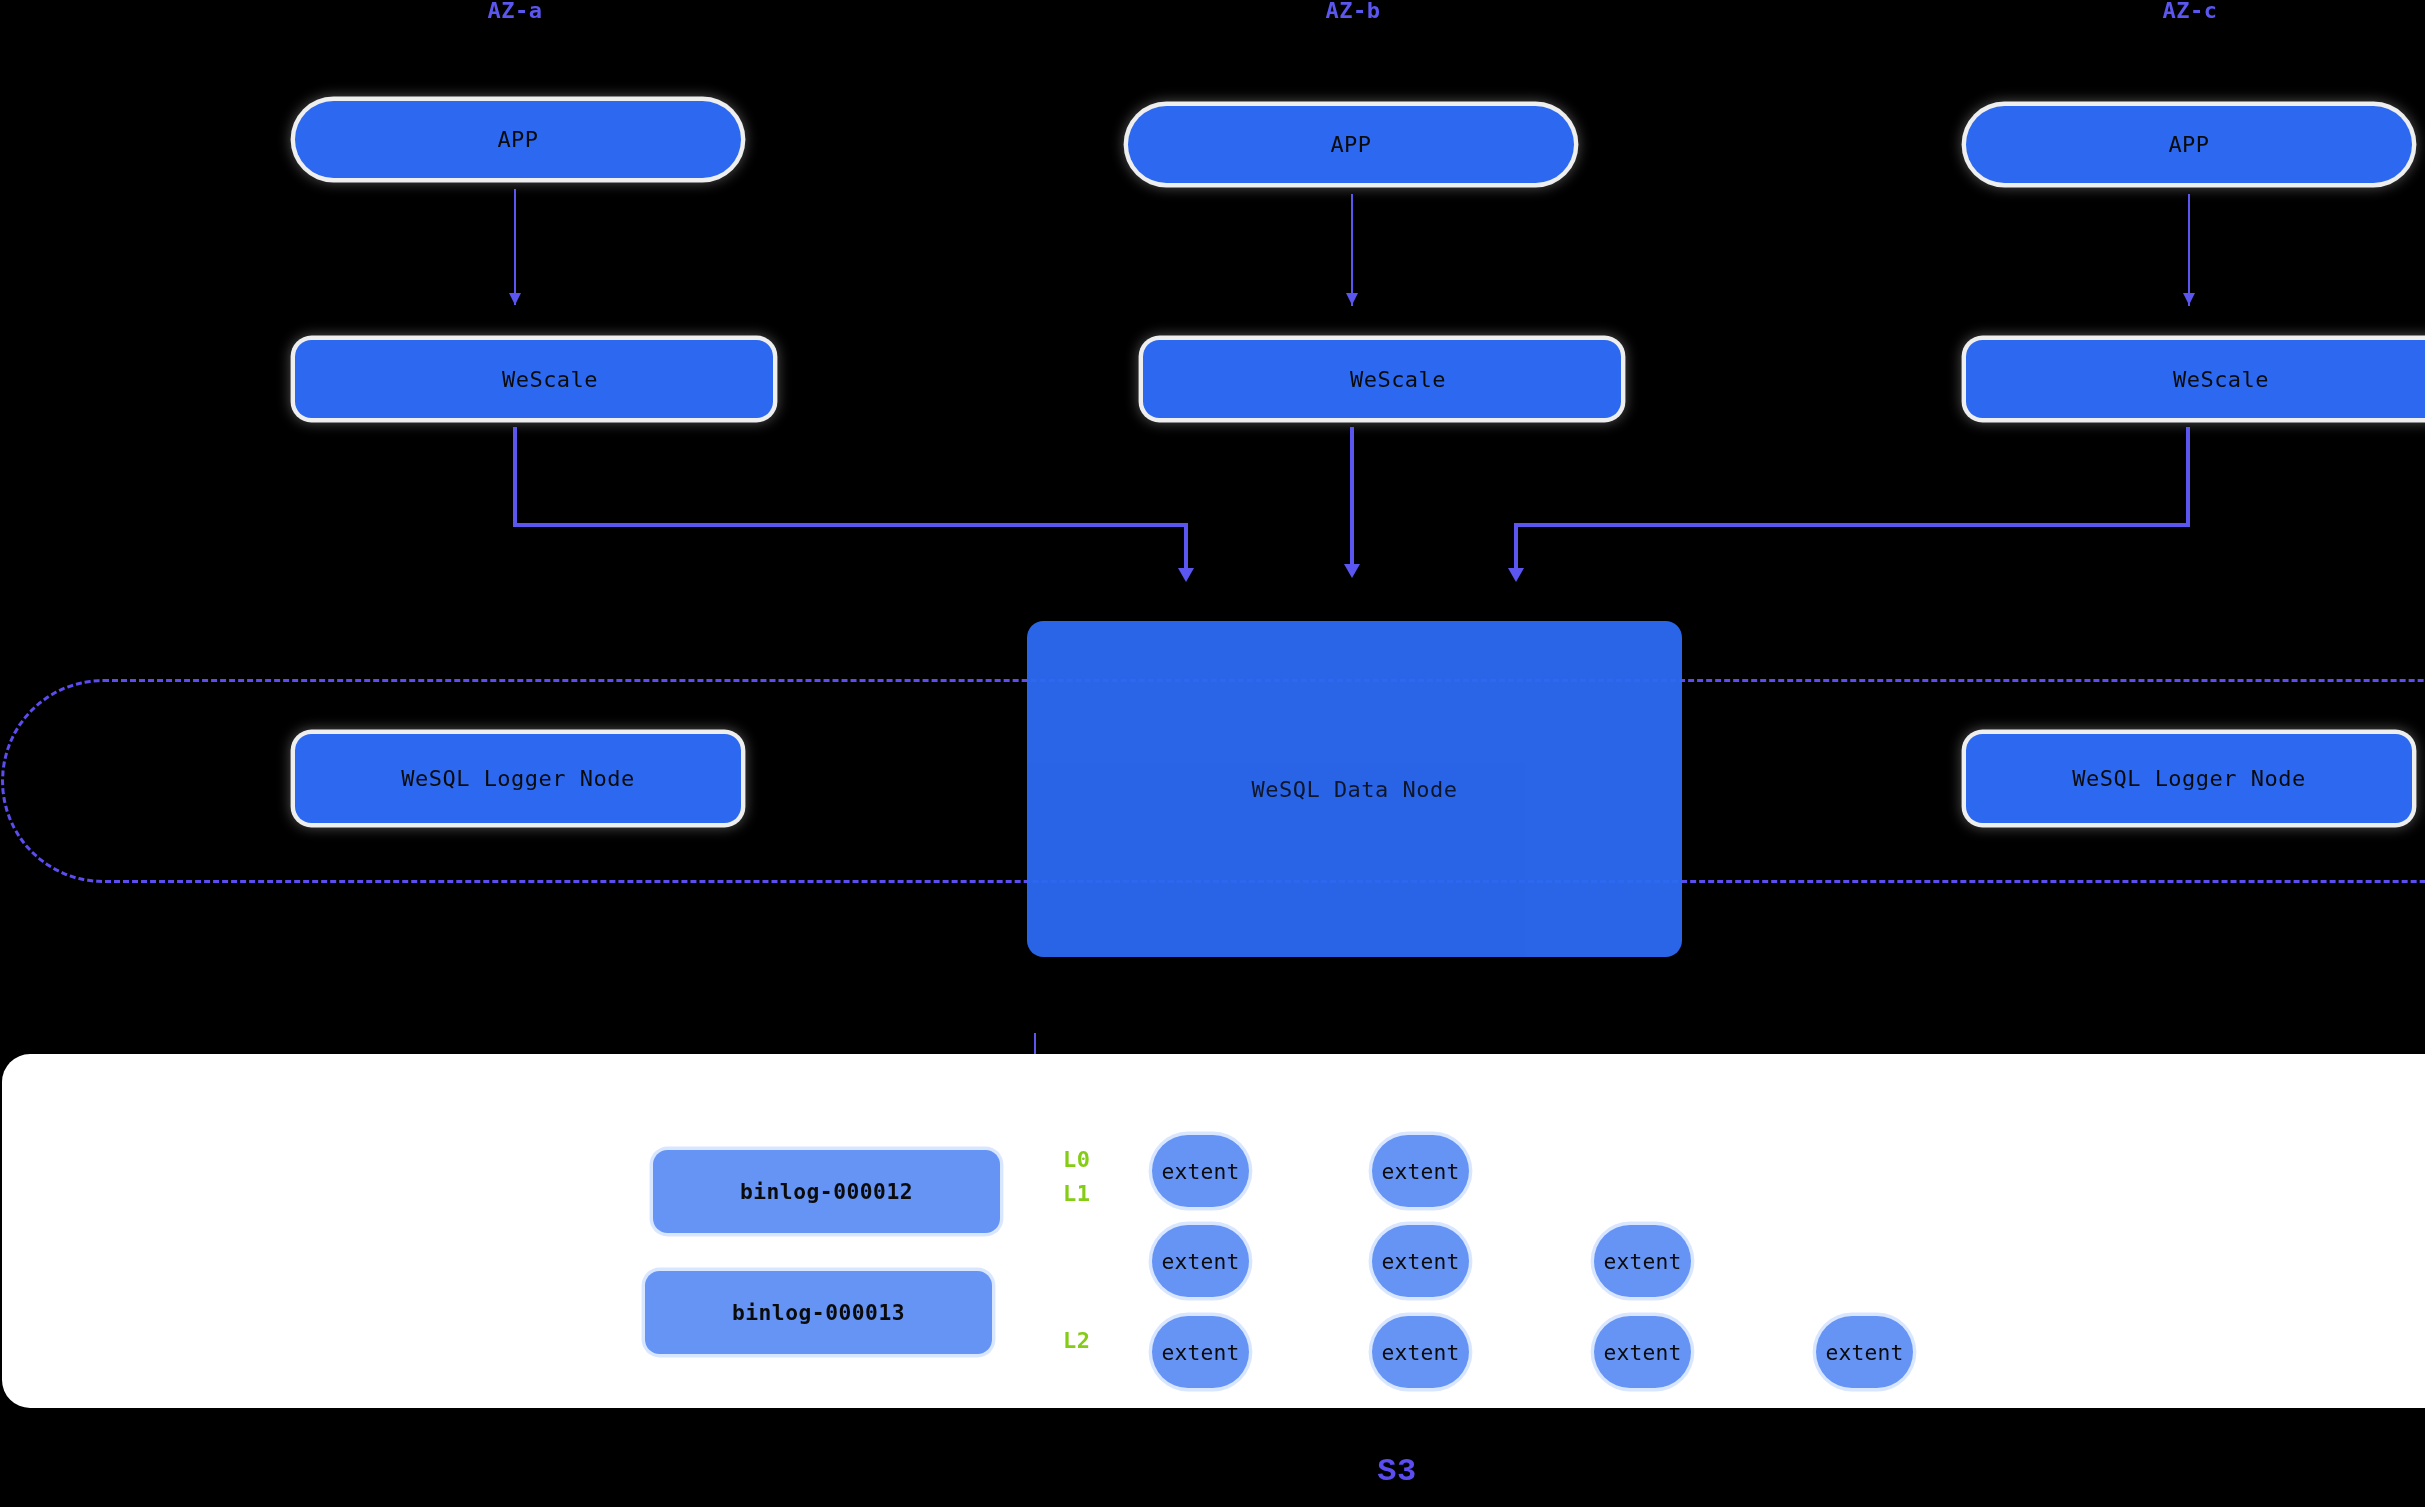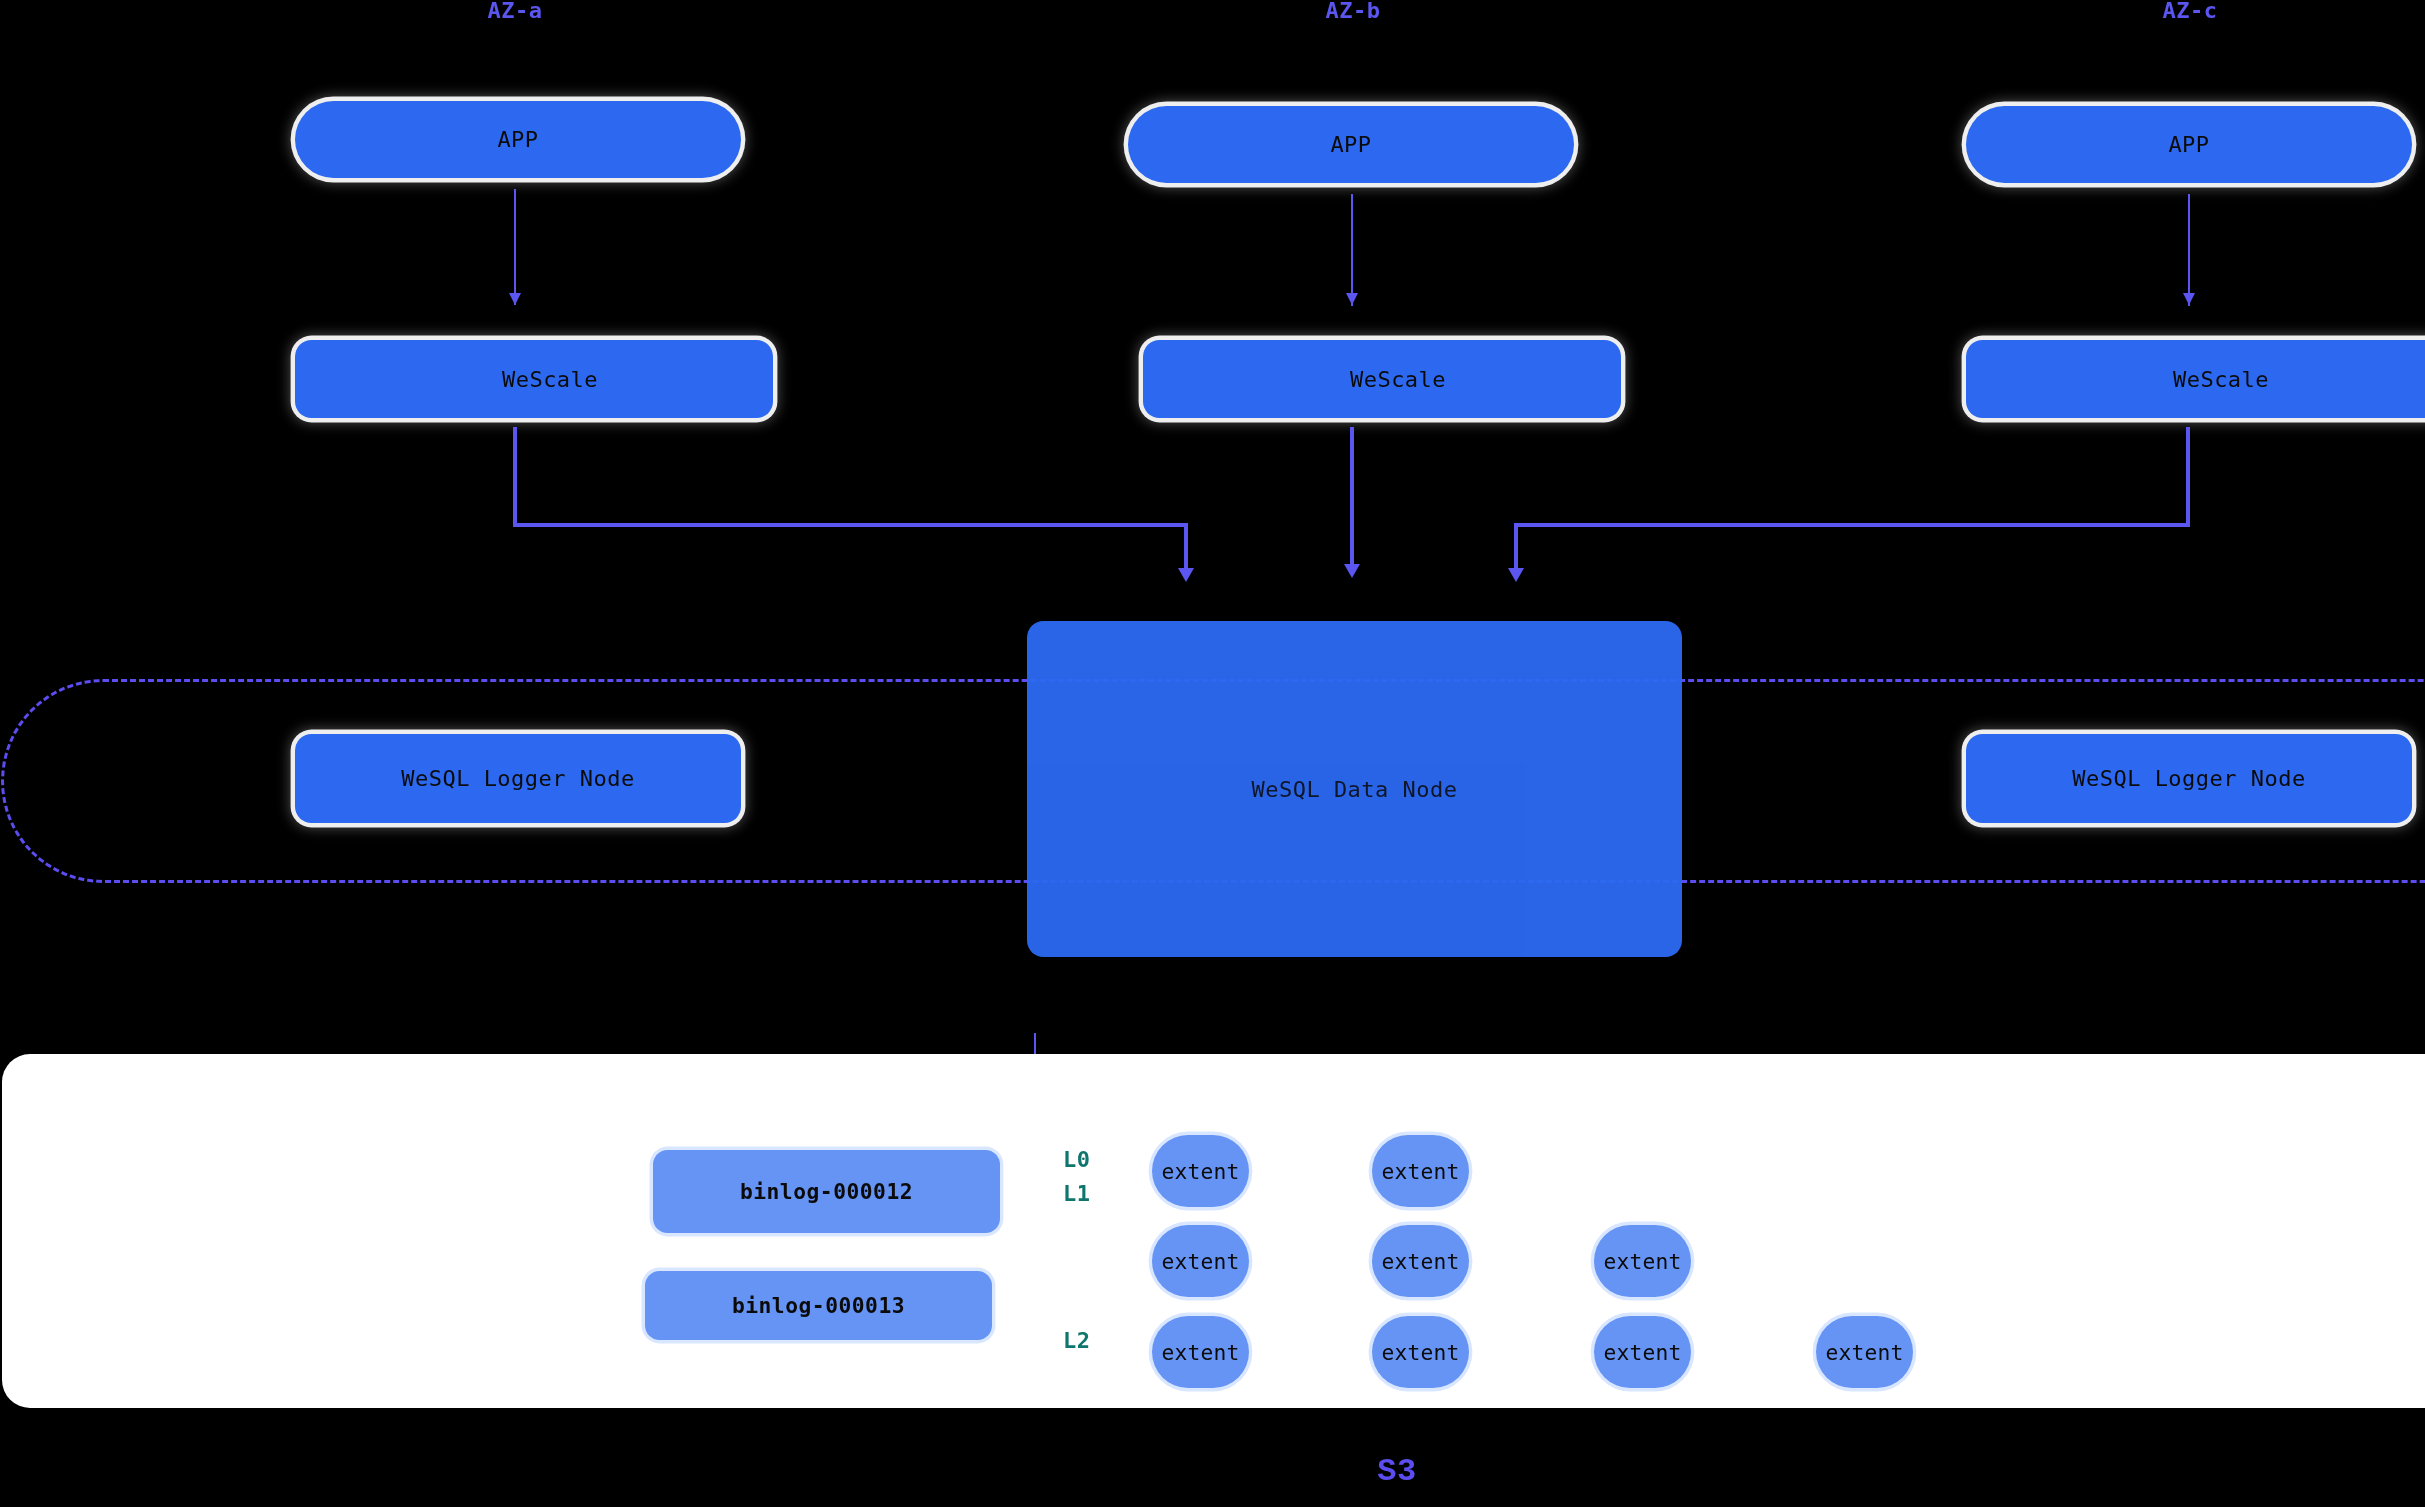--- a/index.html
+++ b/index.html
@@ -42,21 +42,21 @@
   .arrow-head{position:absolute;width:0;height:0;
               border-left:8.2px solid transparent;
               border-right:8.2px solid transparent;
               border-top:14.6px solid #5B56F0;transform:translateX(-50%);}
   .arrow-head.small{border-left-width:6.3px;border-right-width:6.3px;
                     border-top-width:12.6px;}
 
   
   .panel{position:absolute;background:#ffffff;border-radius:28px;}
 
-  .lvl-label{position:absolute;color:#0f766e;font-size:22px;font-weight:700;
+  .lvl-label{position:absolute;color:#84cc16;font-size:22px;font-weight:700;
              letter-spacing:0.5px;white-space:nowrap;
              font-family:"DejaVu Sans Mono","Liberation Mono",monospace;}
 
   .binlog{position:absolute;background:#6694F5;color:#0b0b0b;
           border-radius:14.6px;display:flex;align-items:center;
           justify-content:center;font-size:21.3px;font-weight:700;
           letter-spacing:0.5px;white-space:nowrap;
           box-shadow:0 0 0 3.4px rgba(210,226,255,.85);
           font-family:"DejaVu Sans Mono","Liberation Mono",monospace;}
 
@@ -111,21 +111,21 @@
   <div class="node logger" style="left:1966px;top:734px;width:446px;height:89px;">WeSQL Logger Node</div>
 
   <div class="datanode" style="left:1027px;top:621px;width:655px;height:336px;">WeSQL Data Node</div>
 
   <div class="vline" style="left:1034px;top:1033px;width:2.4px;height:340px;"></div>
   <div class="arrow-head small" style="left:1035px;top:1363px;"></div>
 
   <div class="panel" style="left:1.9px;top:1054px;width:2668px;height:354px;"></div>
 
   <div class="binlog" style="left:645px;top:1150px;width:347px;height:83px;margin-left:8px;">binlog-000012</div>
-  <div class="binlog" style="left:645px;top:1271px;width:347px;height:69px;">binlog-000013</div>
+  <div class="binlog" style="left:645px;top:1271px;width:347px;height:83px;">binlog-000013</div>
 
   <div class="lvl-label" style="left:1063px;top:1147px;">L0</div>
   <div class="extent" style="left:1152px;top:1135px;width:97px;height:72px;">extent</div>
   <div class="extent" style="left:1372px;top:1135px;width:97px;height:72px;">extent</div>
 
   <div class="lvl-label" style="left:1063px;top:1181px;">L1</div>
   <div class="extent" style="left:1152px;top:1225px;width:97px;height:72px;">extent</div>
   <div class="extent" style="left:1372px;top:1225px;width:97px;height:72px;">extent</div>
   <div class="extent" style="left:1594px;top:1225px;width:97px;height:72px;">extent</div>
 

